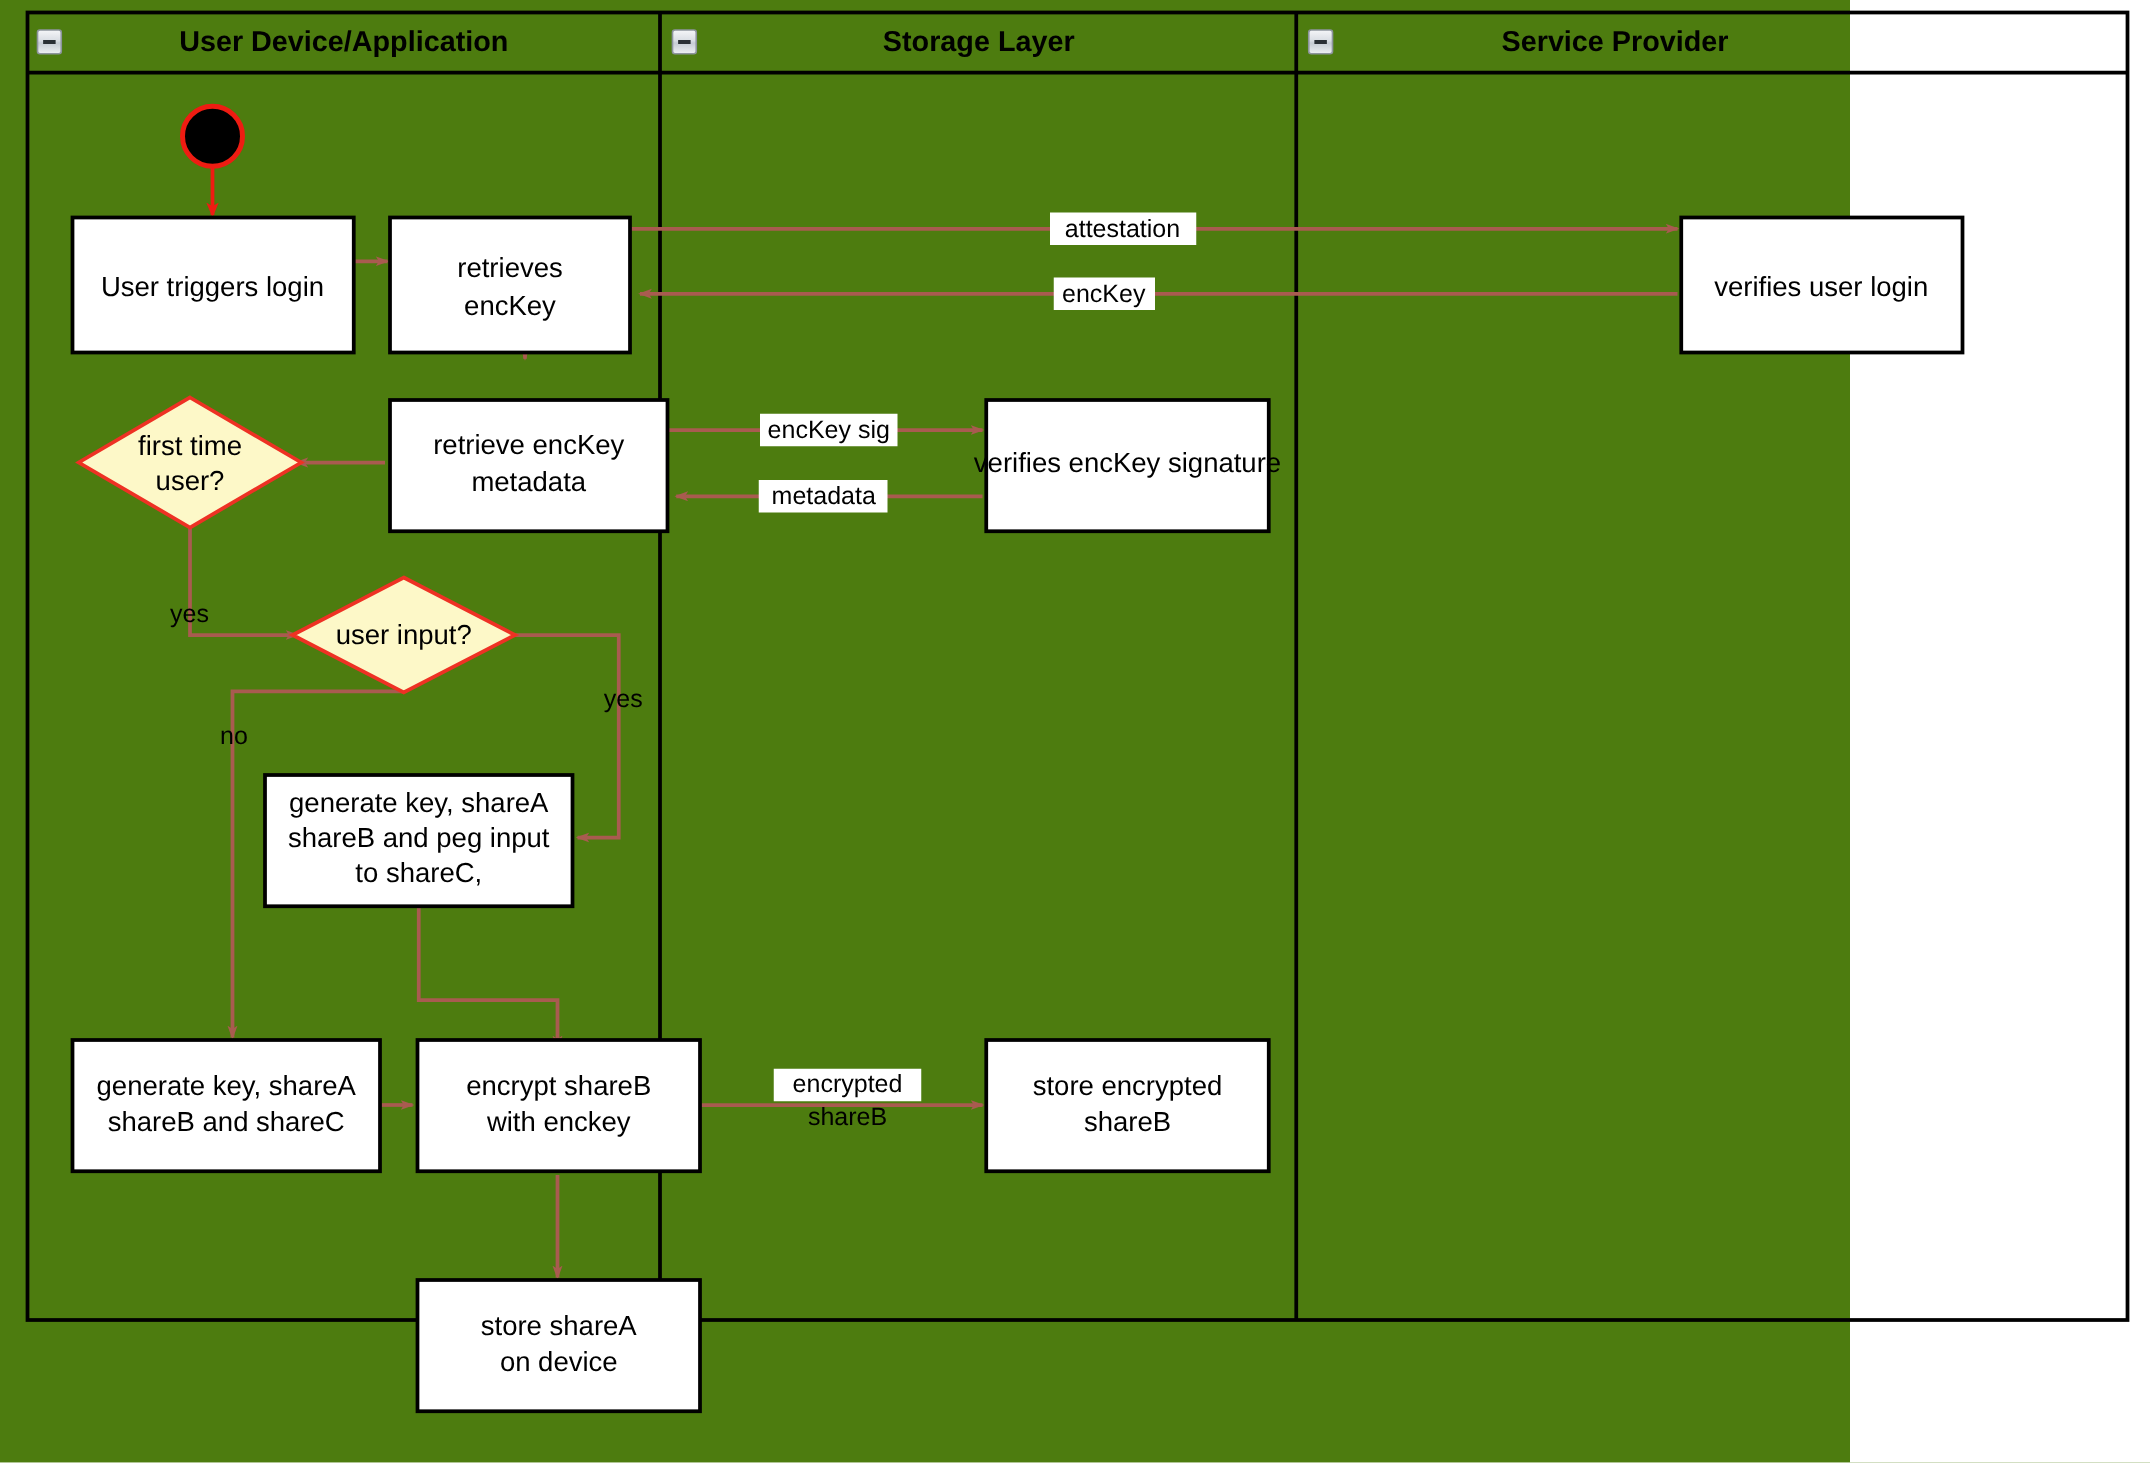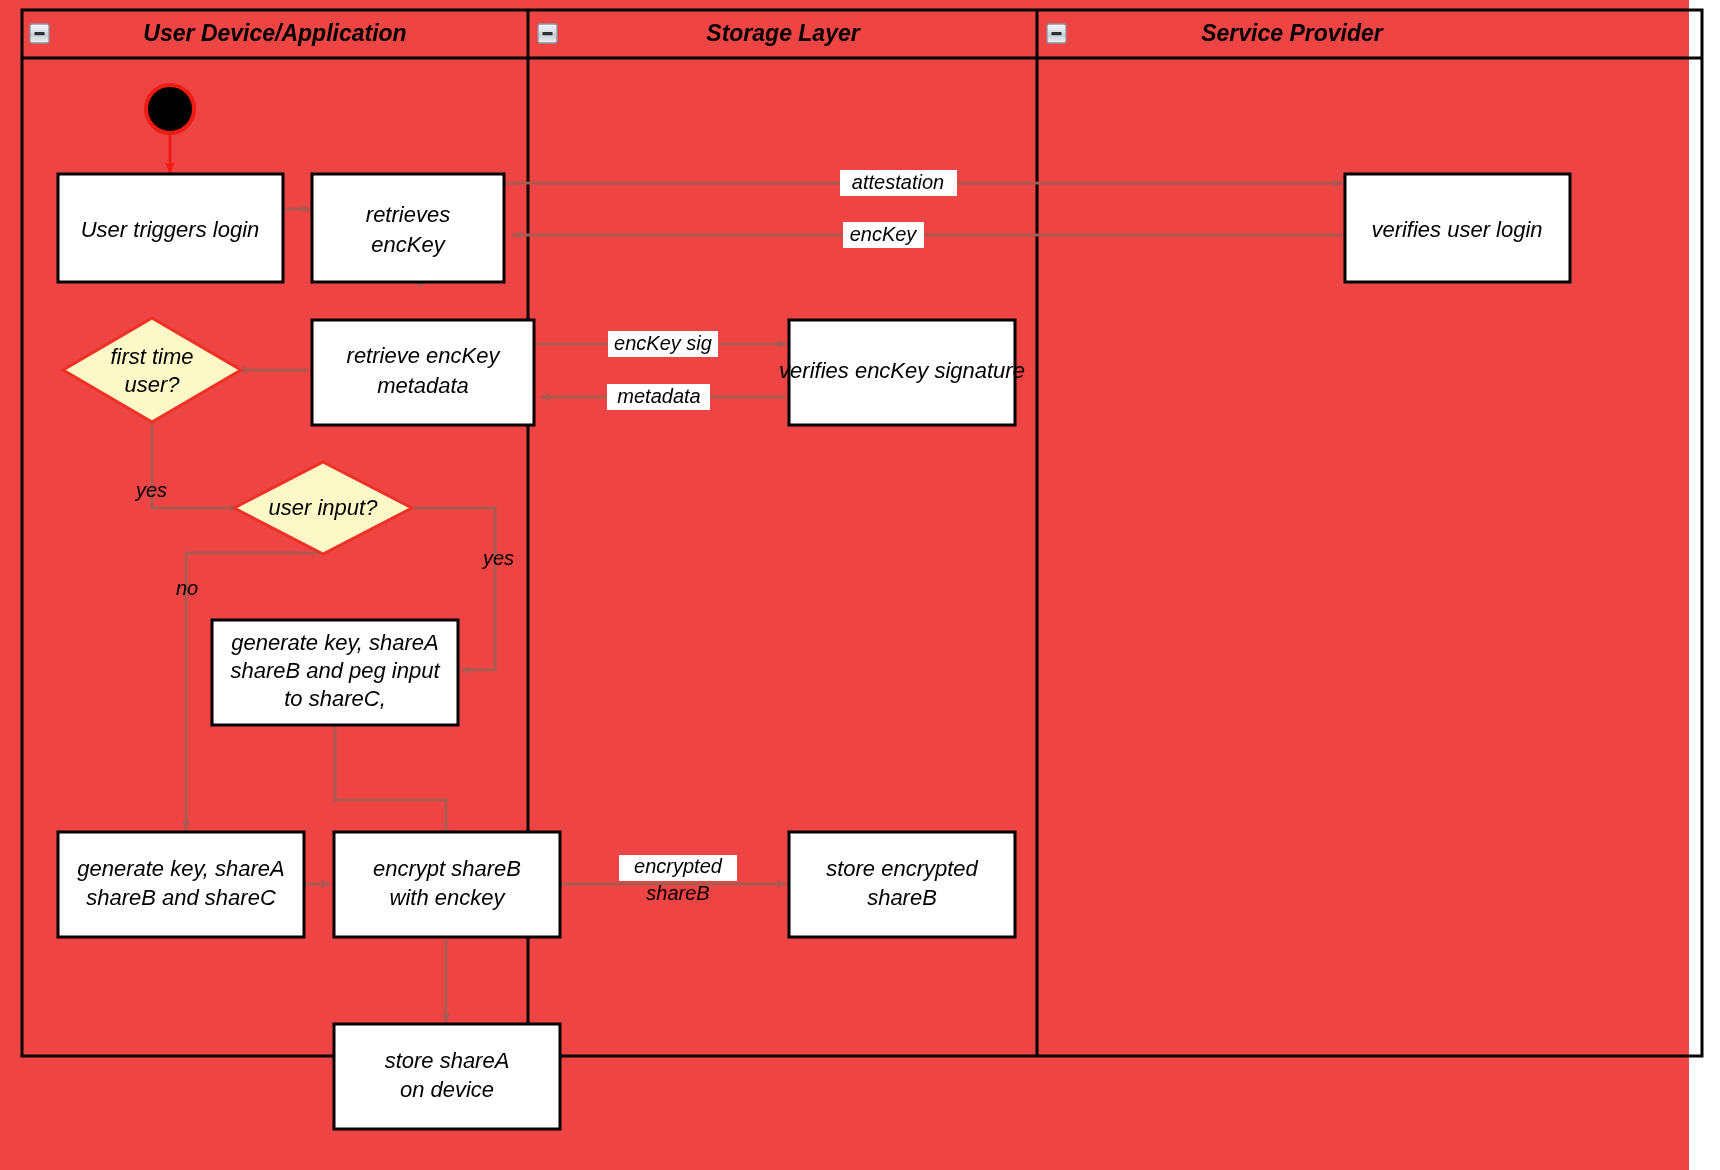--- a/index.html
+++ b/index.html
@@ -8,24 +8,23 @@
     background: #ffffff;
   }
   body {
     width: 1720px;
     height: 1170px;
     font-family: "Liberation Sans", sans-serif;
     overflow: hidden;
   }
   #diagram-root {
     position: relative;
-    width: 1689px;
+    width: 1480px;
     height: 1170px;
-    background: #ef4444;
-    font-style: italic;
+    background: #4d7c0f;
   }
   svg.canvas {
     position: absolute;
     top: 0;
     left: 0;
     width: 1720px;
     height: 1170px;
     display: block;
   }
   .lane-title {

